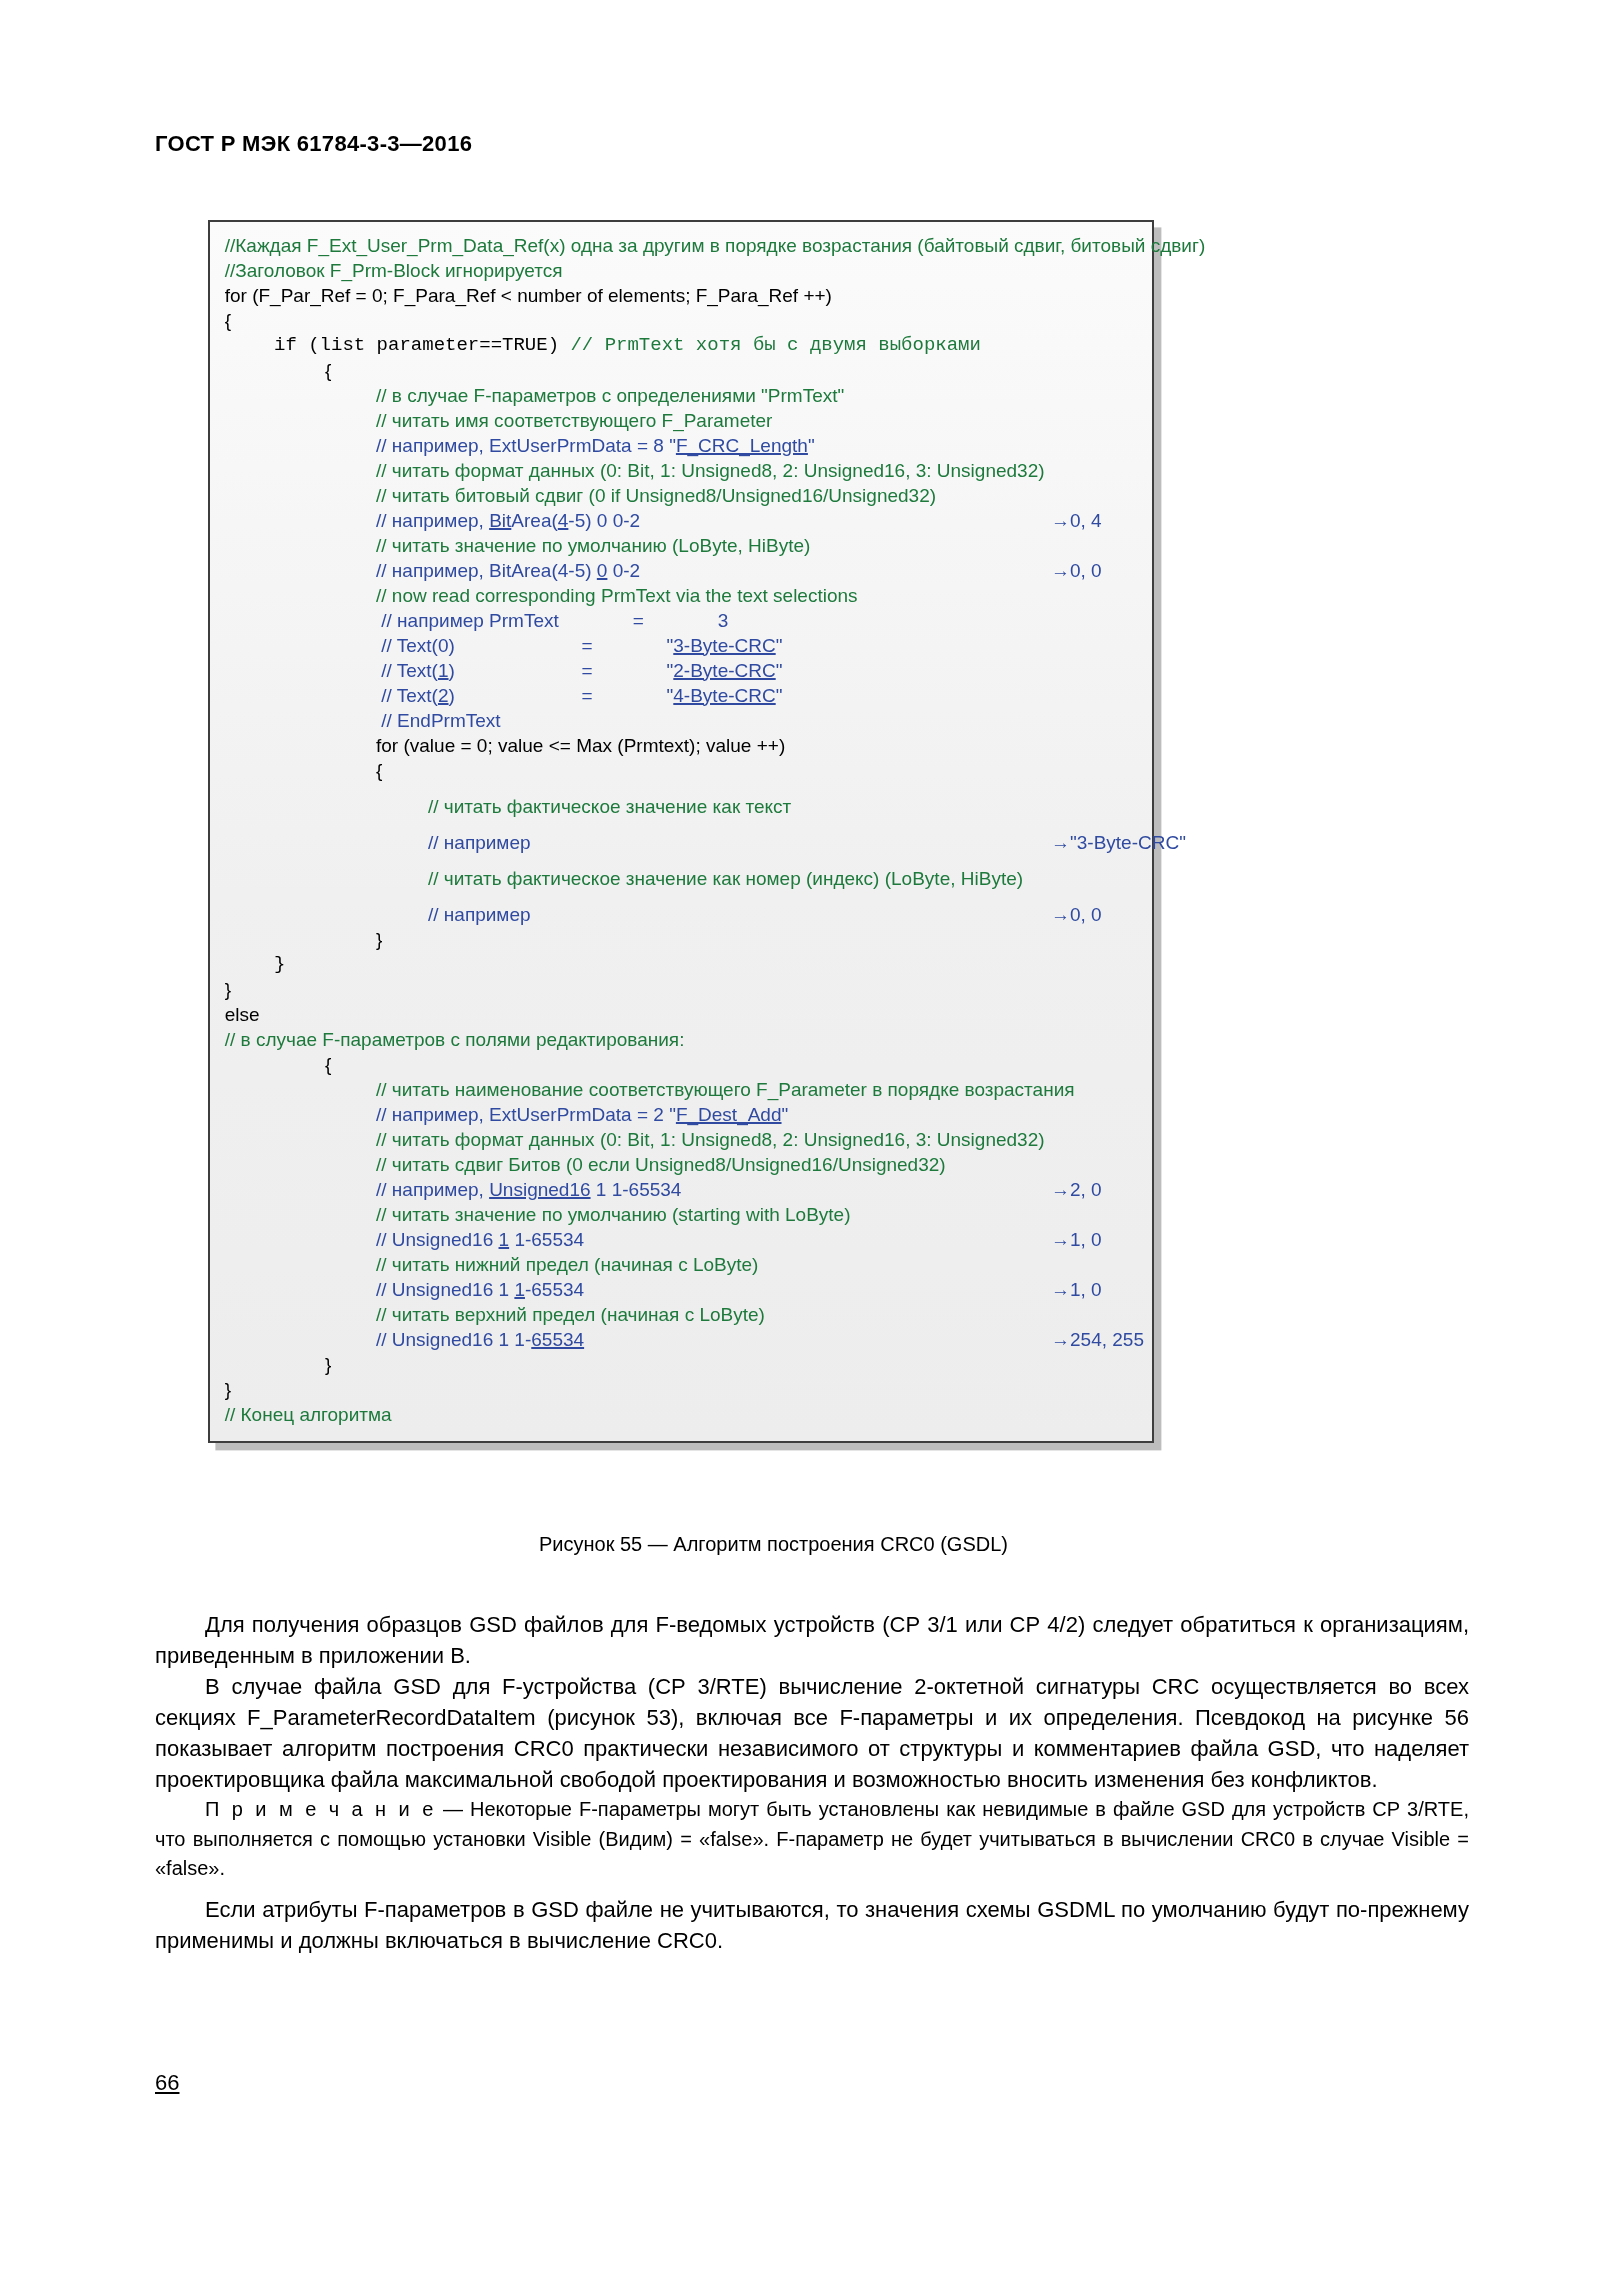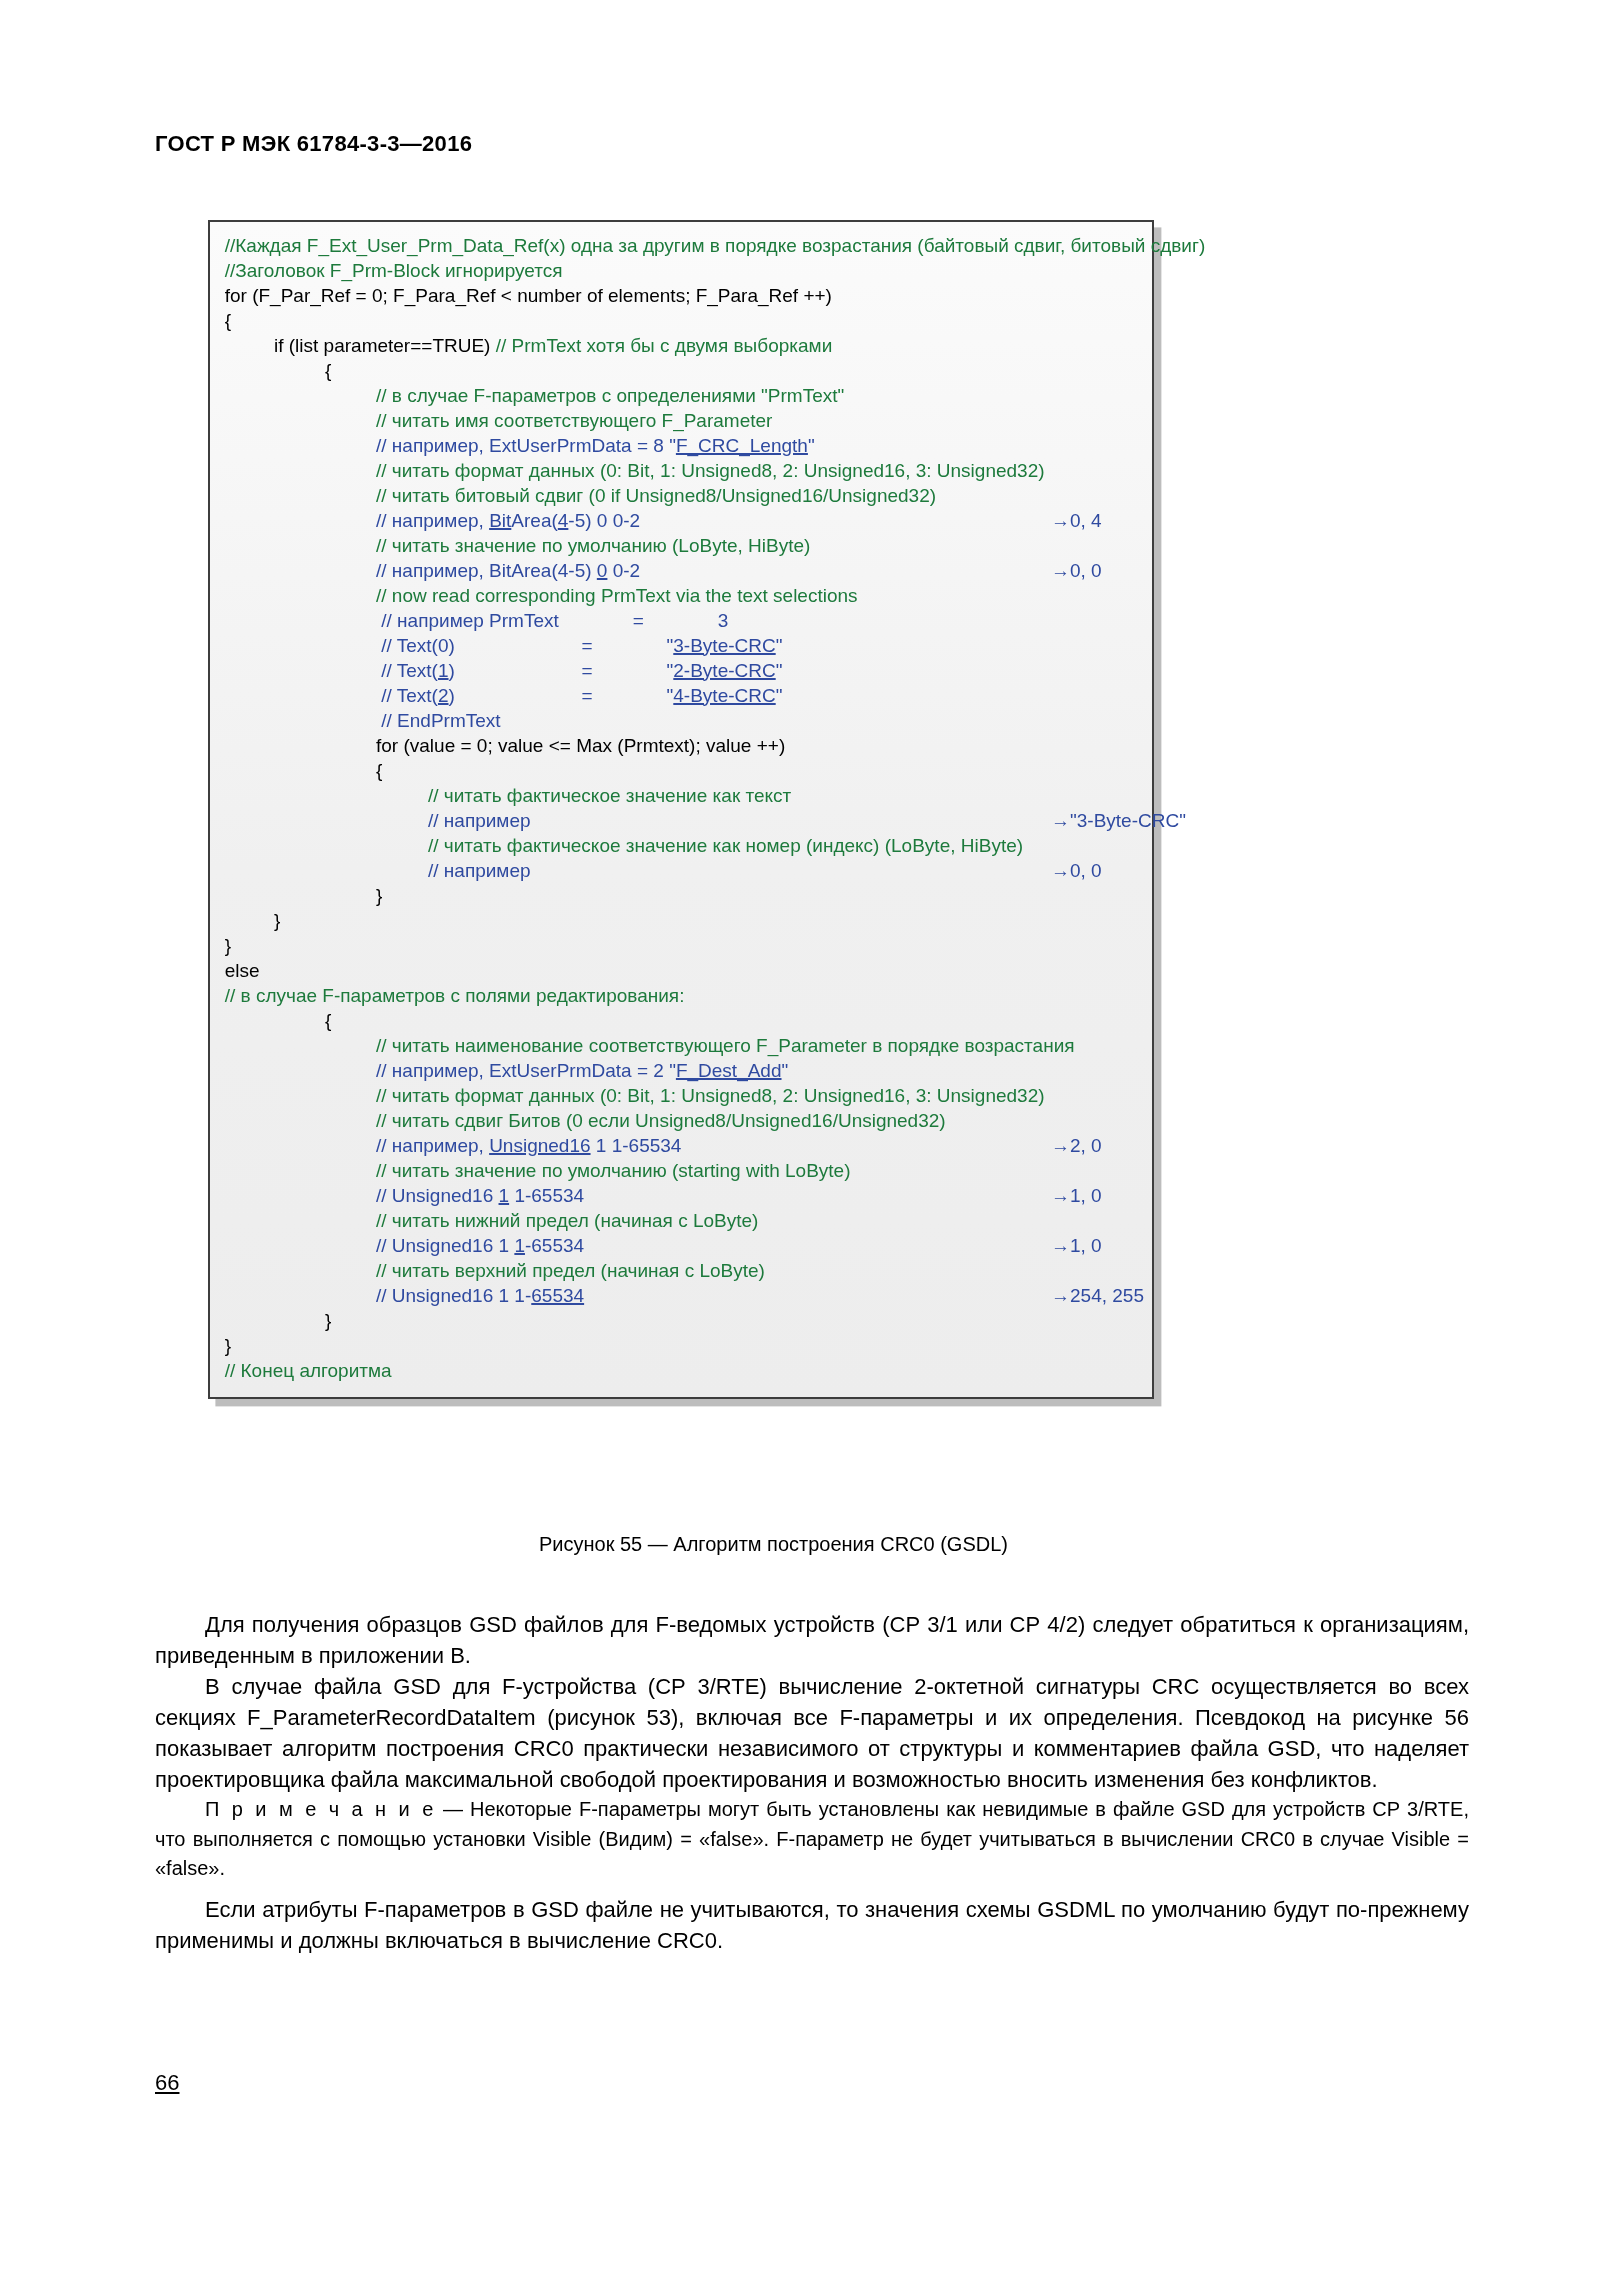--- a/index.html
+++ b/index.html
@@ -43,24 +43,24 @@
   .ln .t{display:inline-block;}
   .ln .rt{position:absolute;left:841px;top:0;}
 
   .c-green{color:#1d7a3c;}
   .c-blue {color:#2f4aa0;}
   .c-black{color:#000000;}
   .u{text-decoration:underline;text-decoration-thickness:2px;text-underline-offset:1.3px;}
 
   
   .i0{padding-left:14.7px;}
-  .i1{padding-left:64px;}
+  .i1{padding-left:64px;font-family:Liberation Mono, monospace;}
   .i2{padding-left:115px;}
   .i3{padding-left:166px;}
-  .i4{padding-left:218px;}
+  .i4{padding-left:218px;margin-top:11px;}
 
   
   .caption{
     position:absolute;left:0;top:1533px;width:1547px;
     text-align:center;font-size:20px;
   }
 
   
   .body{
     position:absolute;left:155px;top:1609px;width:1314px;

